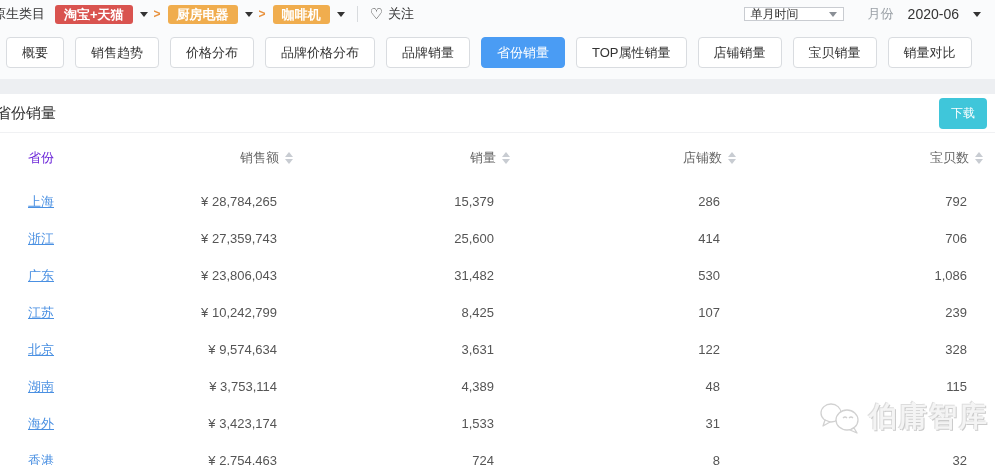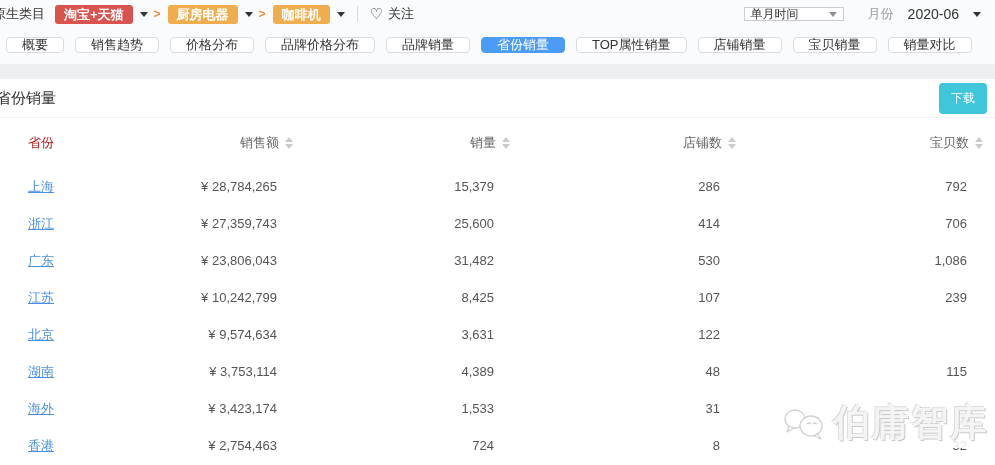--- a/index.html
+++ b/index.html
@@ -88,21 +88,21 @@
   .month-value .caret-down { border-top-color: #333; margin: 0 0 0 14px; }
 
   
   .tabbar {
     background: #fafbfc;
     padding: 9px 0 11px 6px;
     display: flex;
     gap: 11px;
   }
   .tab {
-    height: 16px;
+    height: 31px;
     padding: 0 15px;
     background: #fff;
     border: 1px solid #d9dce0;
     border-radius: 4px;
     font-size: 13px;
     color: #333;
     display: flex; align-items: center;
     cursor: pointer;
     white-space: nowrap;
   }
@@ -143,21 +143,21 @@
   .table { background: #fff; }
   .trow {
     display: grid;
     grid-template-columns: 120px 185px 217px 226px 1fr;
     align-items: center;
   }
   .trow.head { height: 50px; }
   .trow.data { height: 37px; }
 
   .cell-province { padding-left: 28px; font-size: 13px; }
-  .head .cell-province { color: #b91c1c; }
+  .head .cell-province { color: #6d28d9; }
   .cell-num {
     text-align: right;
     padding-right: 28px;
     font-size: 13px;
     color: #555;
   }
   .head-num {
     display: flex;
     justify-content: flex-end;
     align-items: center;
@@ -194,21 +194,21 @@
   .watermark {
     position: absolute;
     right: 6px;
     top: 398px;
     display: flex;
     align-items: center;
     pointer-events: none;
     opacity: 0.85;
   }
   .wm-text {
-    font-size: 37px;
+    font-size: 28px;
     font-weight: bold;
     color: #f3f3f3;
     text-shadow: 1px 1px 0 #c2c2c2, -1px -1px 0 #d8d8d8;
     letter-spacing: 2px;
     margin-left: 6px;
     background: #fff;
   }
 </style>
 </head>
 <body>
@@ -333,20 +333,21 @@
     <div class="cell-num">8,425</div>
     <div class="cell-num">107</div>
     <div class="cell-num">239</div>
   </div>
 
   <div class="trow data">
     <div class="cell-province"><a class="province-link">北京</a></div>
     <div class="cell-num">¥ 9,574,634</div>
     <div class="cell-num">3,631</div>
     <div class="cell-num">122</div>
+    <div class="cell-num">328</div>
   </div>
 
   <div class="trow data">
     <div class="cell-province"><a class="province-link">湖南</a></div>
     <div class="cell-num">¥ 3,753,114</div>
     <div class="cell-num">4,389</div>
     <div class="cell-num">48</div>
     <div class="cell-num">115</div>
   </div>
 

